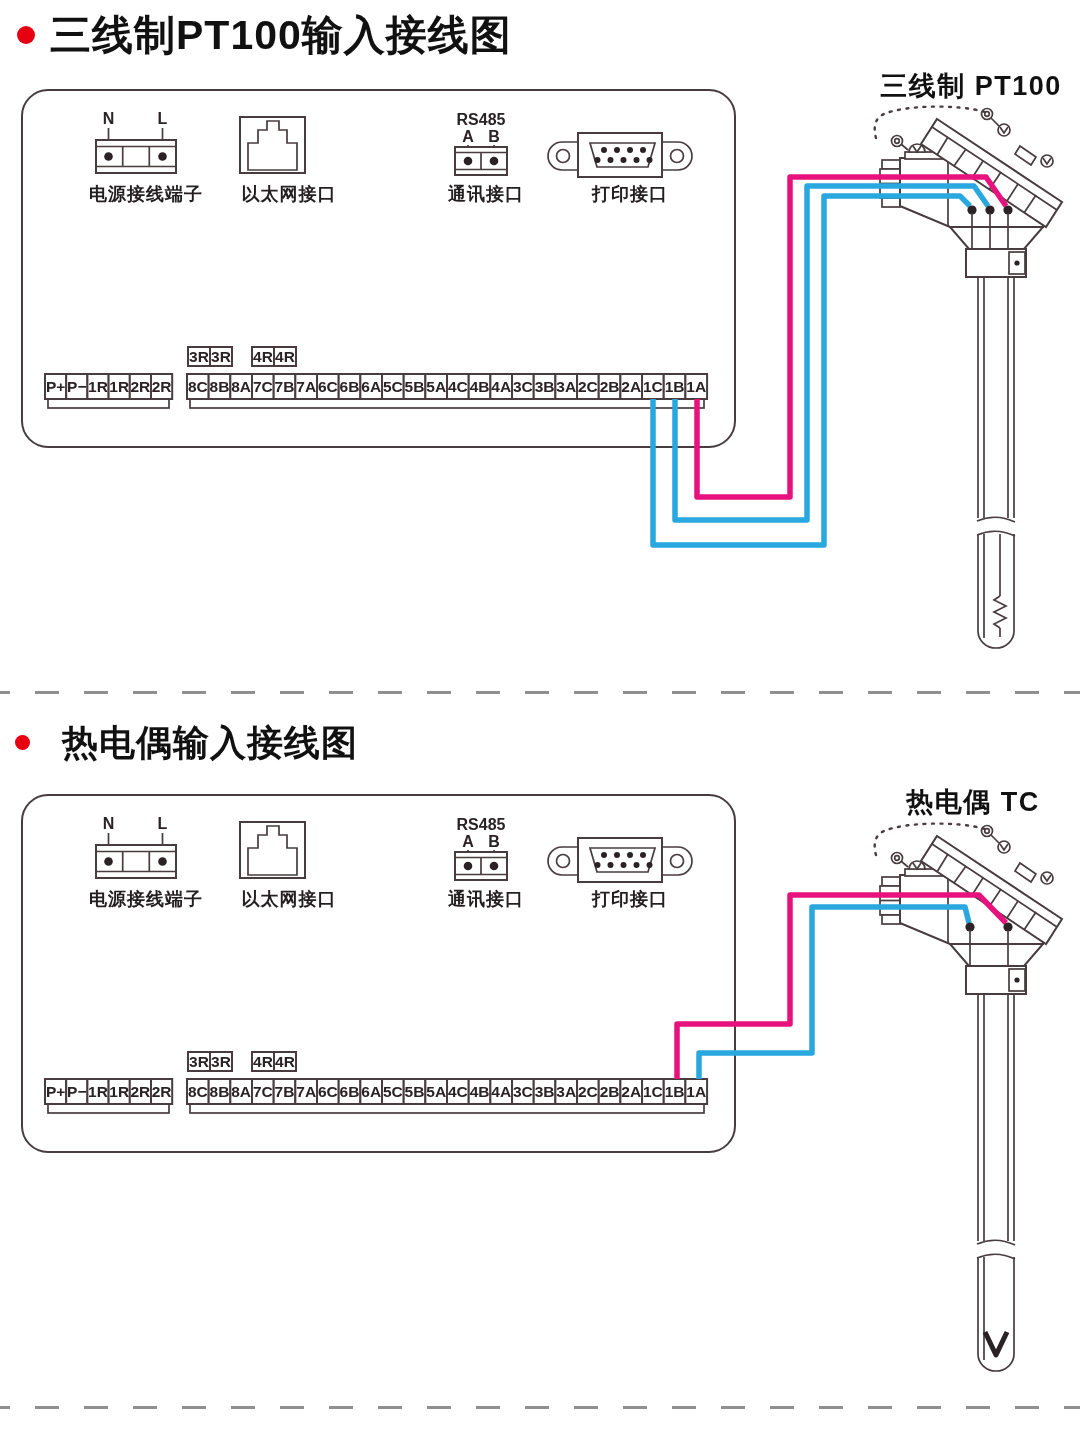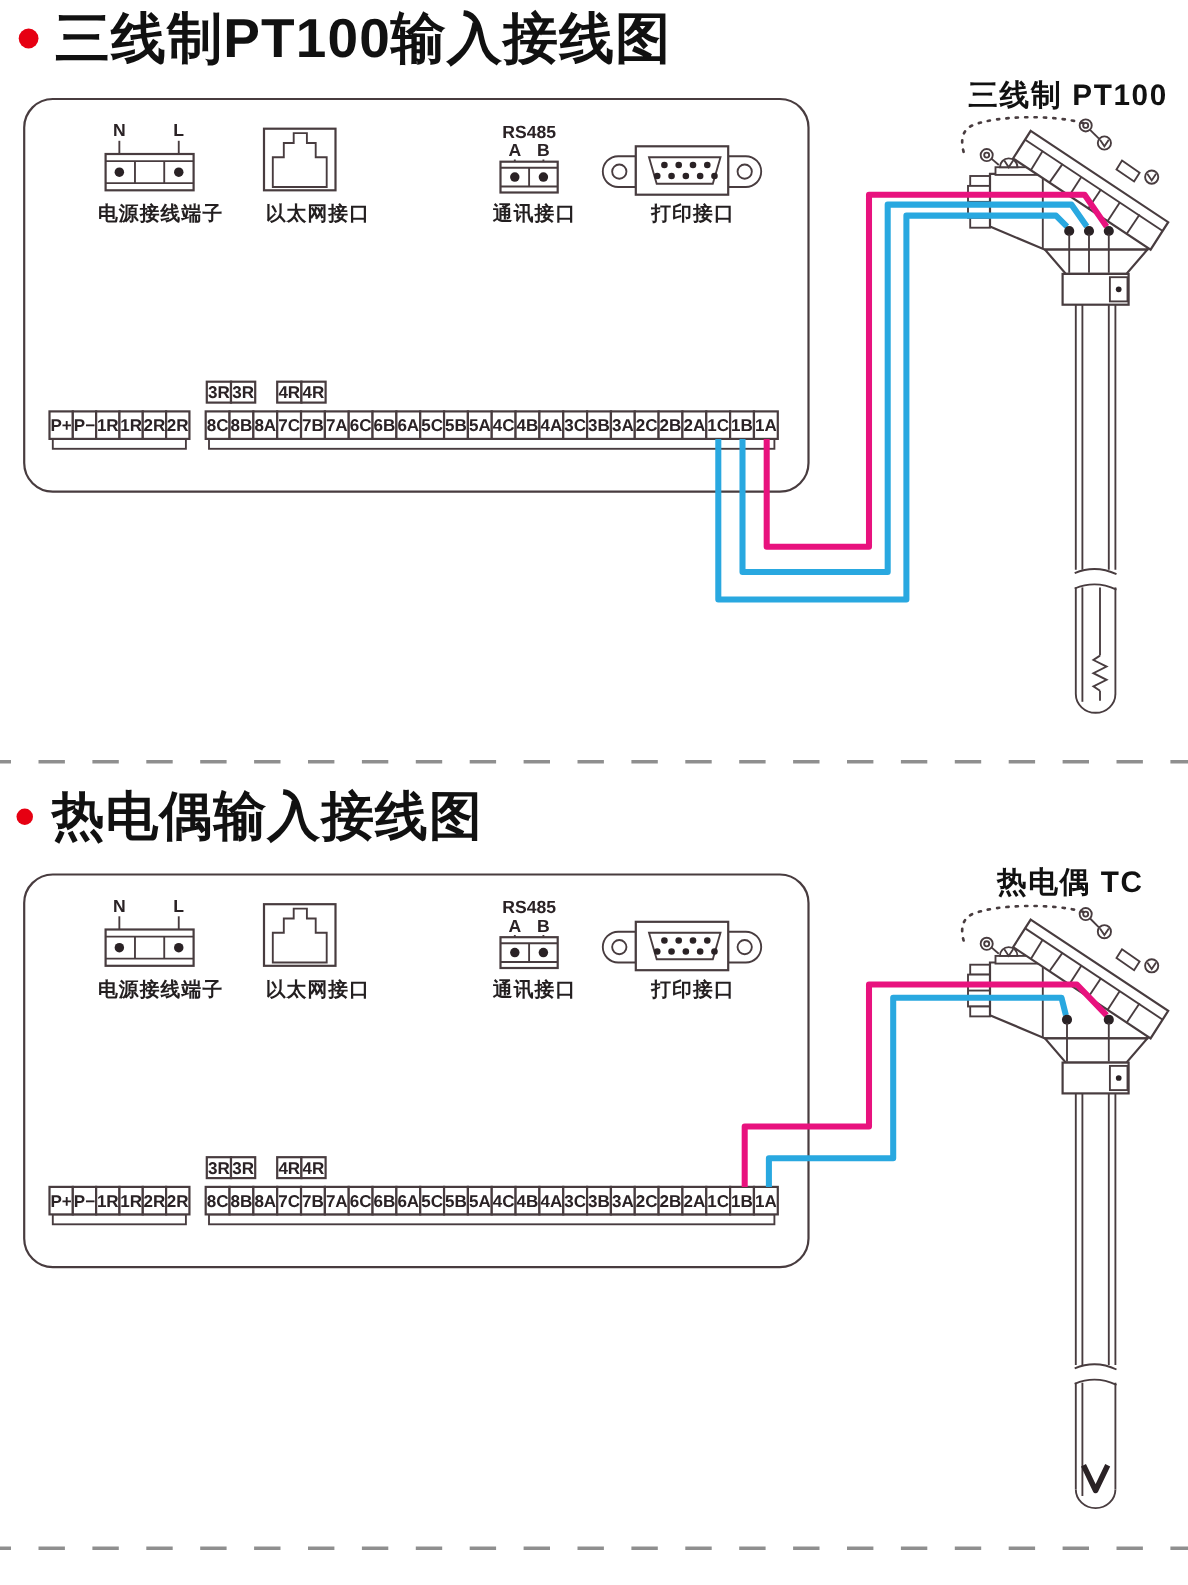--- a/index.html
+++ b/index.html
@@ -1,20 +1,20 @@
 <!DOCTYPE html>
 <html><head>
 <meta charset="utf-8">
 <style>
   html,body{margin:0;padding:0;background:#fff;}
   .canvas{position:relative;width:1080px;height:1441px;background:#fff;overflow:hidden;
           font-family:"Liberation Sans","DejaVu Sans",sans-serif;}
   .title-row{position:absolute;display:flex;align-items:center;color:#111;font-weight:bold;}
-  #title1{left:17px;top:11px;gap:15px;font-size:50px;line-height:48px;letter-spacing:1px;}
-  #title2{left:15px;top:719px;gap:17px;font-size:48px;line-height:47px;letter-spacing:1px;}
+  #title1{left:17px;top:11px;gap:15px;font-size:41px;line-height:48px;letter-spacing:1px;}
+  #title2{left:15px;top:719px;gap:32px;font-size:36px;line-height:47px;letter-spacing:1px;}
   .bullet{border-radius:50%;background:#e60012;flex:0 0 auto;}
   #title1 .bullet{width:18px;height:18px;}
   #title2 .bullet{width:15px;height:15px;}
   svg{position:absolute;left:0;top:0;}
   .ln{stroke:#483c3f;stroke-width:2;fill:none;}
   .lnf{stroke:#483c3f;stroke-width:2;fill:#fff;}
   .thin{stroke-width:1.7;}
   .dot{fill:#2a2225;stroke:none;}
   .cellrect{fill:#fff;stroke:#483c3f;stroke-width:2;}
   .cell-label{font-size:15.5px;font-weight:bold;fill:#2a2225;text-anchor:middle;}

